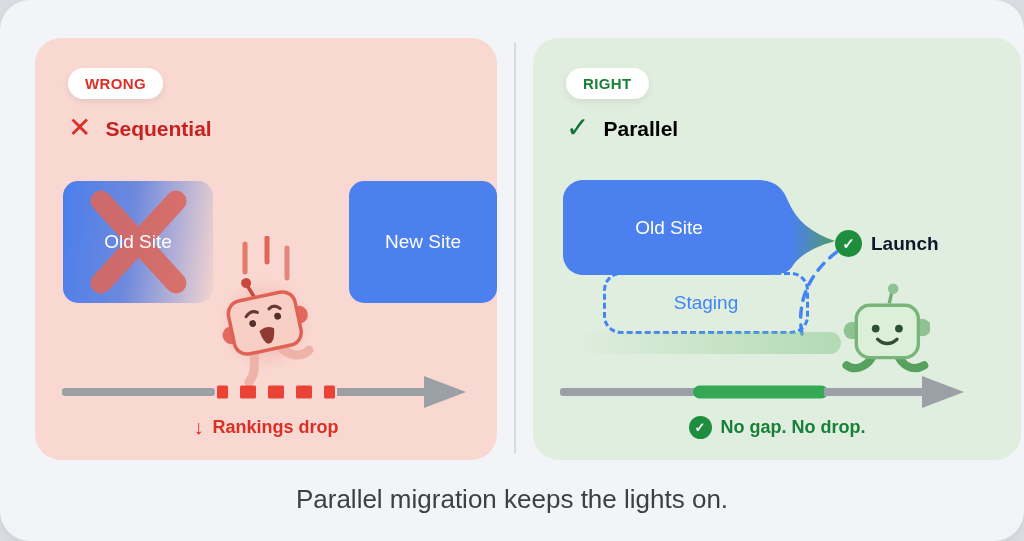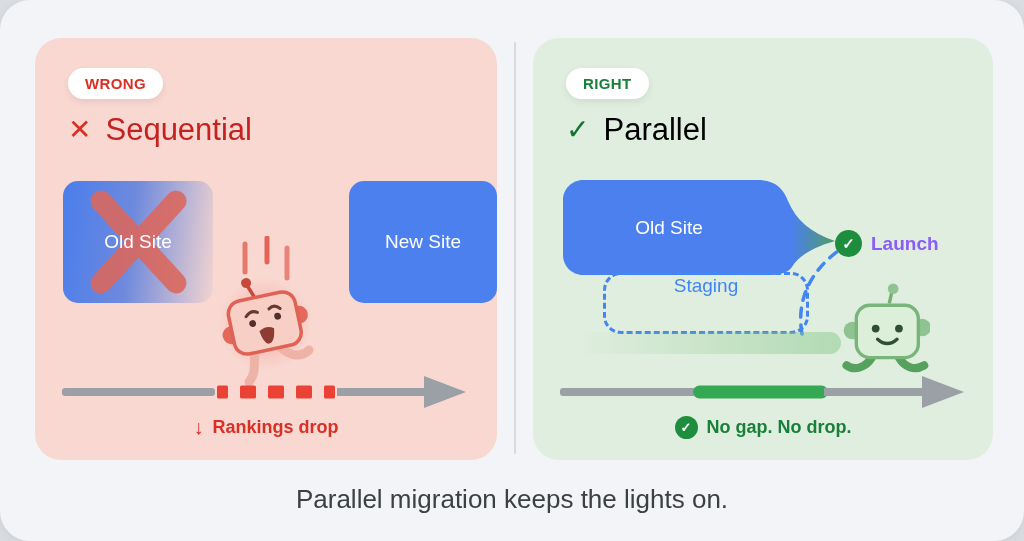--- a/index.html
+++ b/index.html
@@ -8,36 +8,36 @@
     background:#d9dce1;
     font-family:"Liberation Sans", sans-serif;
     -webkit-font-smoothing:antialiased;
   }
   .card{
     position:absolute;inset:0;background:#f2f4f7;border-radius:30px;
     box-shadow:0 2px 10px rgba(0,0,0,.06);
   }
   .panel{position:absolute;top:38px;height:422px;border-radius:26px;}
   .panel-wrong{left:35px;width:462px;background:#f9d8d2;}
-  .panel-ok{left:533px;width:460px;background:#e0eedf;}
+  .panel-ok{left:533px;width:460px;background:#e0eedf;padding-left:28px;}
   .divider{position:absolute;left:514px;top:42px;width:2px;height:412px;background:#d7dade;border-radius:1px;}
 
   .badge{
     position:absolute;left:33px;top:30px;background:#ffffff;border-radius:999px;
     padding:7px 17px;font-size:15px;font-weight:700;letter-spacing:.4px;
     box-shadow:0 3px 7px rgba(0,0,0,.08);
   }
   .badge.red{color:#d93025;}
   .badge.green{color:#188038;}
 
   .heading{position:absolute;left:33px;top:76px;display:flex;align-items:center;gap:14px;}
   .heading .glyph{font-size:28px;font-weight:500;line-height:1;}
   .panel-wrong .glyph{color:#d93025;}
   .panel-ok .glyph{color:#137333;}
-  .heading .ttl{font-size:31px;font-weight:400;line-height:1;}
+  .heading .ttl{font-size:21px;font-weight:700;line-height:1;}
   .panel-wrong .ttl{color:#c5221f;}
   .panel-ok .ttl{color:#000000;}
 
   .site-box{
     position:absolute;border-radius:15px;display:flex;align-items:center;justify-content:center;
     color:#fff;font-size:19px;font-weight:500;
   }
   .old-left{left:28px;top:143px;width:150px;height:122px;
     background:linear-gradient(97deg,#4a7eec 0%,#6e89dd 45%,rgba(226,201,203,.30) 100%);}
   .new-left{left:280px;top:143px;width:148px;height:122px;background:#4b80ee;margin-left:34px;}
@@ -62,26 +62,26 @@
     position:absolute;left:0;top:0;width:212px;height:95px;display:flex;align-items:center;
     justify-content:center;color:#fff;font-size:19px;font-weight:500;
   }
 
   .launch{position:absolute;left:302px;top:192px;display:flex;align-items:center;gap:9px;}
   .check-circle{
     width:27px;height:27px;border-radius:50%;background:#1e8e3e;color:#fff;
     display:flex;align-items:center;justify-content:center;font-size:15px;font-weight:700;flex:0 0 auto;
   }
   .check-circle.small{width:23px;height:23px;font-size:13px;}
-  .launch-label{color:#8b5cf6;font-size:19px;font-weight:700;}
+  .launch-label{color:#0f172a;font-size:19px;font-weight:700;}
 
   .staging{
     position:absolute;left:70px;top:234px;width:200px;height:56px;
     border:3.5px dashed #4285f4;border-radius:18px;
-    display:flex;justify-content:center;
+    display:flex;align-items:center;justify-content:center;
     color:#4285f4;font-size:19px;font-weight:500;
   }
   .connector{position:absolute;left:255px;top:198px;width:62px;height:102px;}
 
   .trail{
     position:absolute;left:40px;top:294px;width:268px;height:22px;border-radius:12px;
     background:linear-gradient(to right,rgba(133,199,136,0),rgba(133,199,136,.5));
   }
   .run-bot{position:absolute;left:300px;top:244px;width:97px;height:95px;}
 

